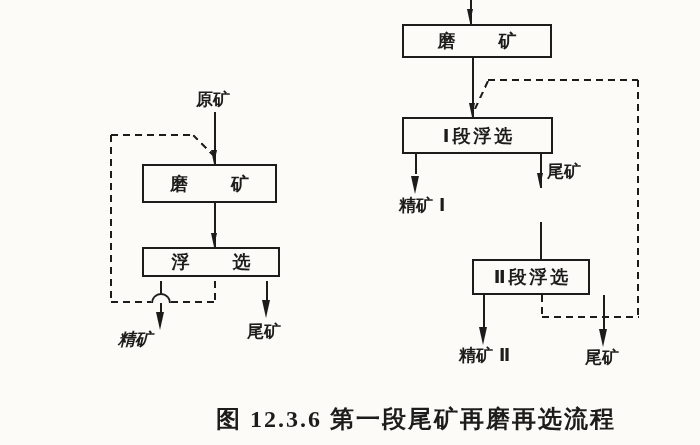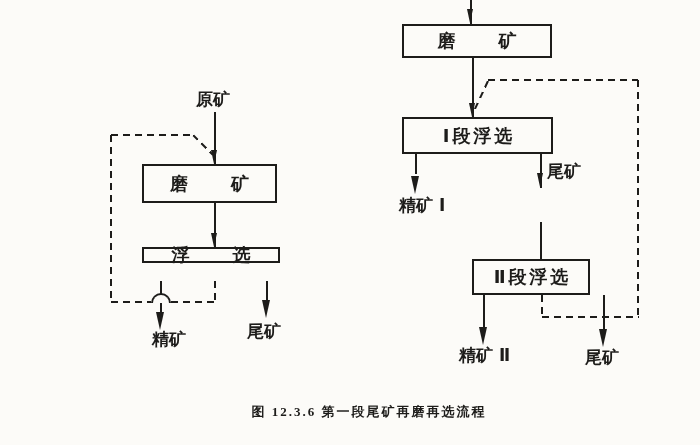--- a/index.html
+++ b/index.html
@@ -30,22 +30,22 @@
         background:repeating-linear-gradient(90deg, var(--ink) 0 7px, transparent 7px 12px); }
   .dart { position:absolute; width:0; height:0;
           border-left:3.5px solid transparent; border-right:3.5px solid transparent;
           border-top:14px solid var(--ink); }
   .dart.big { border-left-width:4px; border-right-width:4px; border-top-width:18px; }
   .bridge { position:absolute; width:20px; height:10px; box-sizing:border-box;
             border:2.5px solid var(--ink); border-bottom:none;
             border-radius:10px 10px 0 0; background:var(--paper); }
   .caption {
     position:absolute; font-family:"Liberation Serif", serif;
-    font-weight:700; font-size:13px; letter-spacing:2px; white-space:nowrap;
-    transform:translateX(-50%); color:var(--ink);
+    font-weight:700; font-size:24px; letter-spacing:2px; white-space:nowrap;
+    transform:translateX(-50%); color:var(--ink);margin-left:47px;
   }
 </style>
 </head>
 <body>
 
 <div class="page">
 
   <div class="lbl" style="left:196px; top:90px;">原矿</div>
 
   <div class="vl" style="left:214px; top:112px; height:52px;"></div>
@@ -55,33 +55,33 @@
   <div class="hd" style="left:111px; top:134px; width:82px;"></div>
   <div class="sd" style="left:193px; top:134px; width:28px; transform:rotate(45deg);"></div>
 
   <div class="box" style="left:142px; top:164px; width:135px; height:39px;">
     <span class="sp2">磨矿</span>
   </div>
 
   <div class="vl" style="left:214px; top:203px; height:44px;"></div>
   <div class="dart" style="left:211px; top:233px;"></div>
 
-  <div class="box" style="left:142px; top:247px; width:138px; height:16px;">
+  <div class="box" style="left:142px; top:247px; width:138px; height:30px;">
     <span class="sp2">浮选</span>
   </div>
 
   <div class="vd" style="left:214px; top:281px; height:21px;"></div>
   <div class="hd" style="left:111px; top:301px; width:40px;"></div>
   <div class="hd" style="left:171px; top:301px; width:45px;"></div>
 
   <div class="vl" style="left:160px; top:281px; height:13px;"></div>
   <div class="bridge" style="left:151px; top:293px;"></div>
   <div class="vl" style="left:160px; top:303px; height:12px;"></div>
   <div class="dart big" style="left:156px; top:312px;"></div>
-  <div class="lbl" style="left:152px; top:330px;">精矿</div>
+  <div class="lbl" style="left:118px; top:330px;font-style:italic;">精矿</div>
 
   <div class="vl" style="left:266px; top:281px; height:22px;"></div>
   <div class="dart big" style="left:262px; top:300px;"></div>
   <div class="lbl" style="left:247px; top:322px;">尾矿</div>
 
   <div class="vl" style="left:470px; top:0px; height:24px;"></div>
   <div class="dart" style="left:467px; top:9px;"></div>
 
   <div class="box" style="left:402px; top:24px; width:150px; height:34px;">
     <span class="sp2">磨矿</span>

